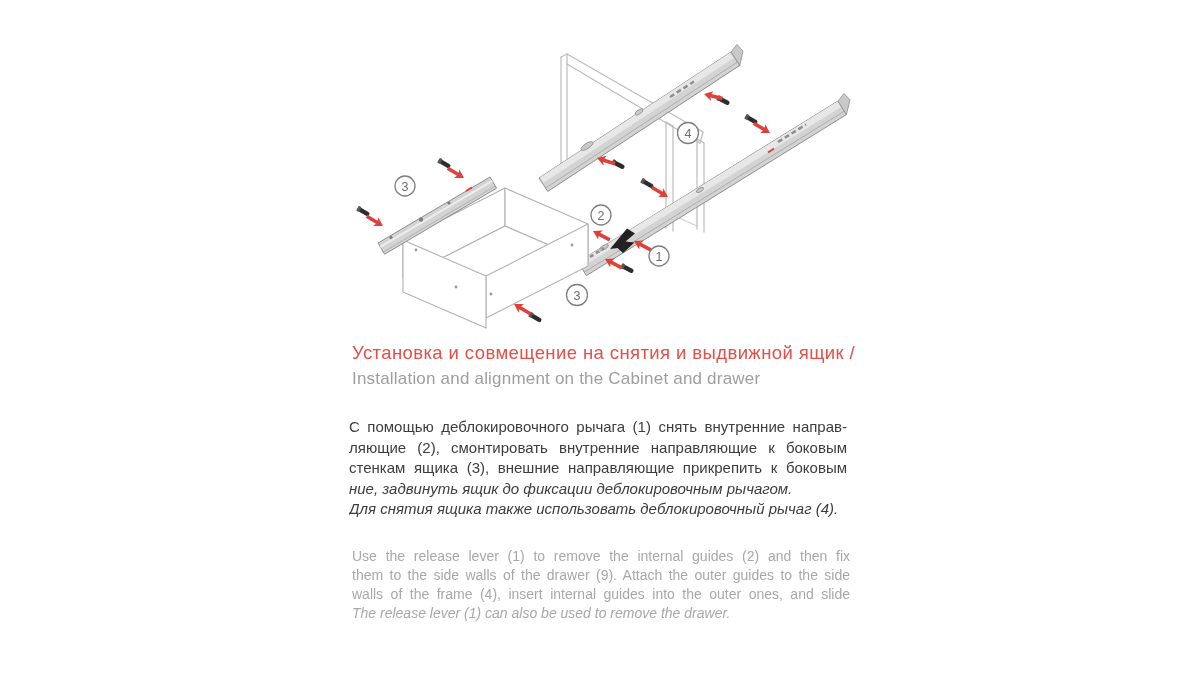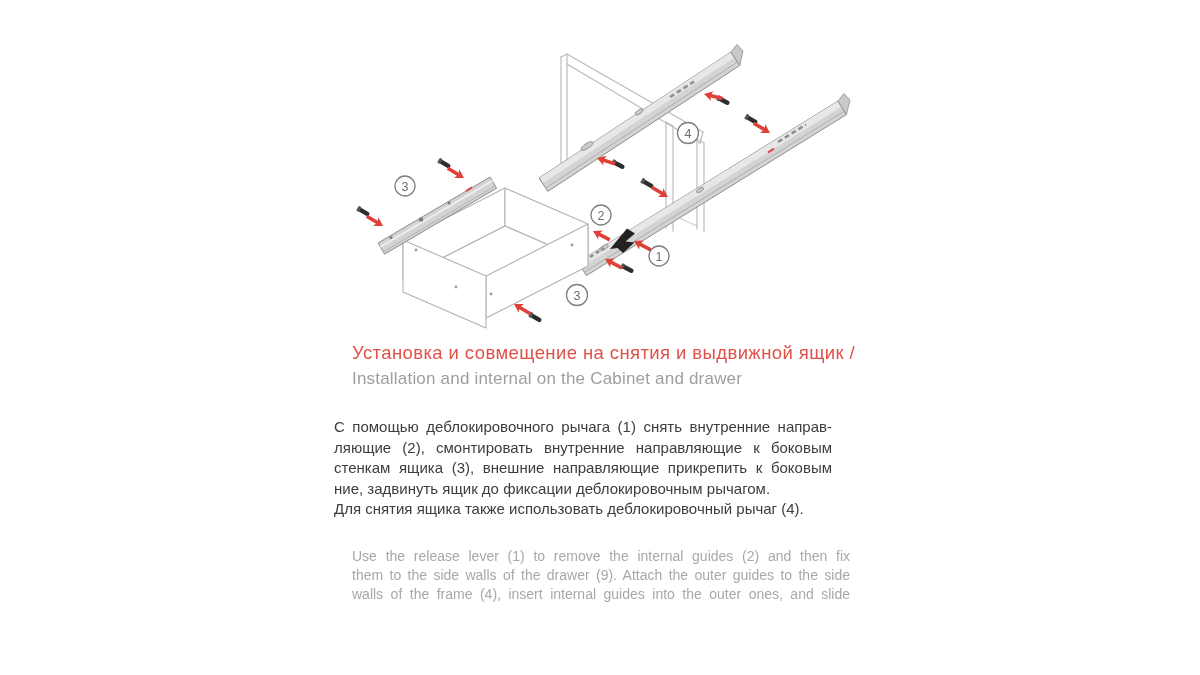--- a/index.html
+++ b/index.html
@@ -13,31 +13,31 @@
     position:absolute;left:352px;top:342px;width:510px;
     font-size:18.5px;letter-spacing:.4px;font-weight:400;
     color:var(--heading-red,#e0514a);
   }
   .heading-en{
     position:absolute;left:352px;top:369px;width:510px;
     font-size:17px;letter-spacing:.2px;
     color:var(--subheading-gray,#9e9e9e);
   }
   .para-ru{
-    position:absolute;left:334px;top:417px;width:498px;
+    position:absolute;left:349px;top:417px;width:498px;
     font-size:15px;line-height:20.6px;
     color:var(--text-dark,#3d3d3d);
   }
   .para-en{
     position:absolute;left:352px;top:547px;width:498px;
     font-size:14px;line-height:19px;
     color:var(--text-gray,#a8a8a8);
   }
   .tline{text-align:justify;text-align-last:justify;white-space:nowrap;overflow:hidden;}
-  .tline.nj{text-align-last:left;}
+  .tline.nj{text-align-last:left;font-style:italic;}
   .rail{fill:var(--rail-fill,#d3d3d3);stroke:var(--rail-stroke,#8e8e8e);stroke-width:1;}
   .rail-stripe{fill:#e7e7e7;stroke:none;}
   .rail-slot{fill:#c9c9c9;stroke:#8e8e8e;stroke-width:.8;}
   .frame-line{stroke:var(--frame-line,#bcbcbc);stroke-width:1.2;fill:none;stroke-linecap:round;}
   .drawer-face{fill:#ffffff;stroke:var(--drawer-line,#b2b2b2);stroke-width:1.1;stroke-linejoin:round;}
   .arrow{fill:var(--arrow-red,#df4038);}
   .stamp{stroke:#8f8f8f;stroke-width:2.6;fill:none;}
   .redstamp{stroke:var(--arrow-red,#df4038);stroke-width:2;fill:none;}
   .callout-circle{fill:#ffffff;stroke:var(--callout-gray,#7e7e7e);stroke-width:1.3;}
   .callout-num{fill:#6e6e6e;font-size:12.5px;font-family:"Liberation Sans",sans-serif;}
@@ -154,26 +154,27 @@
       <text class="callout-num" x="659" y="260.5">1</text>
     </g>
     <g>
       <circle class="callout-circle" cx="577" cy="295" r="10.5"></circle>
       <text class="callout-num" x="577" y="299.5">3</text>
     </g>
   </g>
 </svg>
 
 <div class="heading-ru">Установка и совмещение на снятия и выдвижной ящик /</div>
-<div class="heading-en">Installation and internal on the Cabinet and drawer</div>
+<div class="heading-en">Installation and alignment on the Cabinet and drawer</div>
 
 <div class="para-ru">
     <div class="tline">С помощью деблокировочного рычага (1) снять внутренние направ-</div>
     <div class="tline">ляющие (2), смонтировать внутренние направляющие к боковым</div>
     <div class="tline">стенкам ящика (3), внешние направляющие прикрепить к боковым</div>
     <div class="tline nj">ние, задвинуть ящик до фиксации деблокировочным рычагом.</div>
     <div class="tline nj">Для снятия ящика также использовать деблокировочный рычаг (4).</div>
   </div>
 <div class="para-en">
     <div class="tline">Use the release lever (1) to remove the internal guides (2) and then fix</div>
     <div class="tline">them to the side walls of the drawer (9). Attach the outer guides to the side</div>
     <div class="tline">walls of the frame (4), insert internal guides into the outer ones, and slide</div>
+    <div class="tline nj">The release lever (1) can also be used to remove the drawer.</div>
   </div>
 
 </body></html>

